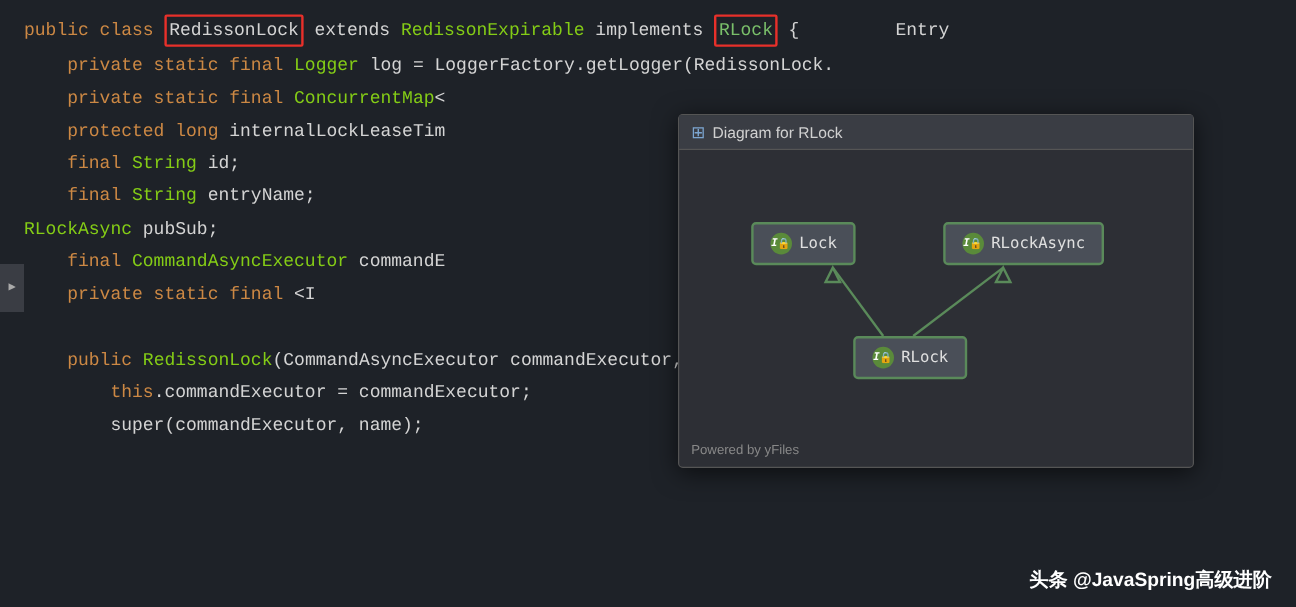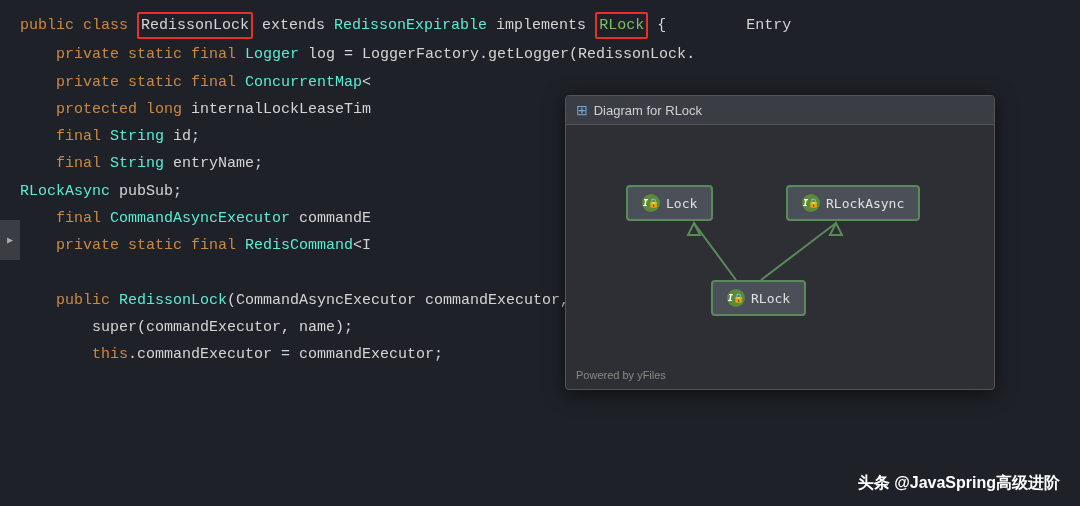--- a/index.html
+++ b/index.html
@@ -22,21 +22,21 @@
     .code-line {
       display: flex;
       align-items: baseline;
       padding: 2px 20px;
       font-size: 15px;
       line-height: 1.55;
       white-space: pre;
     }
 
     .kw { color: #cc8844; }
-    .type { color: #5eead4; }
+    .type { color: #84cc16; }
     .plain { color: #d4d4d4; }
     .highlight-box {
       display: inline;
       border: 2px solid #e8302a;
       padding: 0 2px;
       border-radius: 2px;
     }
 
     
     .diagram-popup {
@@ -196,35 +196,35 @@
 
   <div class="code-line">
     <span class="type">RLockAsync</span><span class="plain"> pubSub;</span>
   </div>
 
   <div class="code-line">
     <span class="kw">    final </span><span class="type">CommandAsyncExecutor</span><span class="plain"> commandE</span>
   </div>
 
   <div class="code-line">
-    <span class="kw">    private static final </span><span class="type">RedisCommand</span><span class="plain">&lt;I</span>
+    <span class="kw">    private static final </span><span class="plain">&lt;I</span>
   </div>
 
   <div class="code-line">&nbsp;</div>
 
   <div class="code-line">
     <span class="kw">    public </span><span class="type">RedissonLock</span><span class="plain">(CommandAsyncExecutor commandExecutor, String name)</span>
   </div>
 
   <div class="code-line">
+    <span class="kw">        </span><span class="kw">this</span><span class="plain">.commandExecutor = commandExecutor;</span>
+  </div>
+
+  <div class="code-line">
     <span class="plain">        super(commandExecutor, name);</span>
-  </div>
-
-  <div class="code-line">
-    <span class="kw">        </span><span class="kw">this</span><span class="plain">.commandExecutor = commandExecutor;</span>
   </div>
 
   <div class="sidebar-icon">▶</div>
 
   <div class="diagram-popup">
     <div class="diagram-title">
       <span class="diagram-icon">⊞</span>
       <span>Diagram for RLock</span>
     </div>
     <div class="diagram-body">

